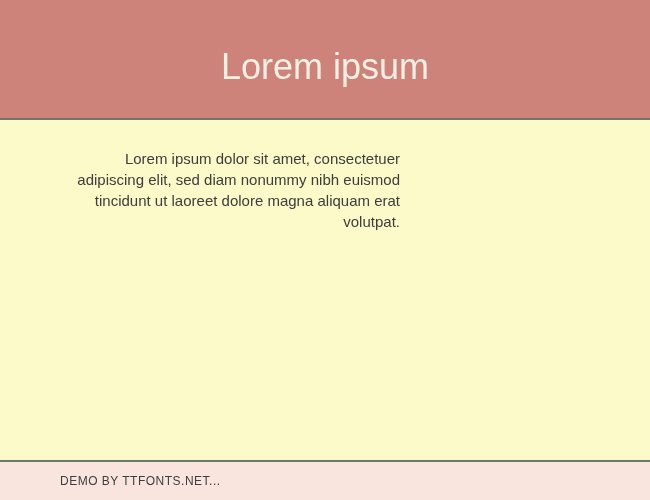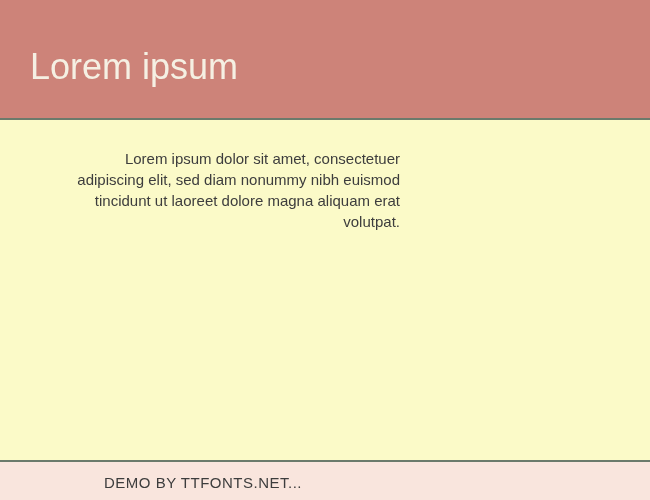--- a/index.html
+++ b/index.html
@@ -12,20 +12,21 @@
       height: 500px;
       font-family: Arial, Helvetica, sans-serif;
       overflow: hidden;
     }
     .header {
       background-color: #cd8379;
       padding: 30px 30px 20px 30px;
       height: 118px;
       display: flex;
       align-items: flex-end;
+      justify-content: center;
     }
     .header-title {
       color: #f5f0e3;
       font-size: 36px;
       font-weight: normal;
       padding-bottom: 10px;
     }
     .divider {
       height: 2px;
       background-color: #6b7a6b;
@@ -42,23 +43,22 @@
       max-width: 340px;
       text-align: right;
     }
     .footer {
       background-color: #f9e5dd;
       padding: 12px 60px;
       height: 40px;
     }
     .footer-text {
       color: #3d3d3d;
-      font-size: 15px;
+      font-size: 12px;
       letter-spacing: 0.5px;
-      margin-left: 44px;
     }
   </style>
 </head>
 <body>
 
 <div class="header">
   <h1 class="header-title">Lorem ipsum</h1>
 </div>
 
 <div class="divider"></div>

